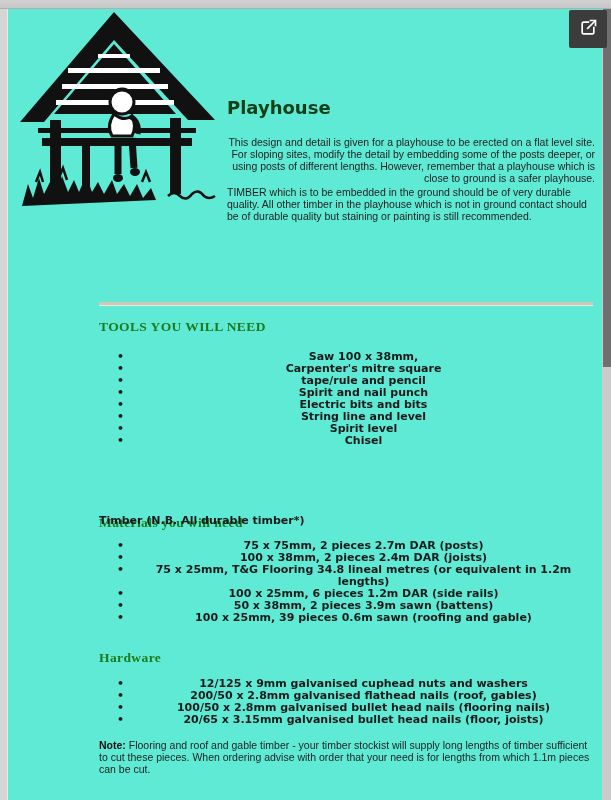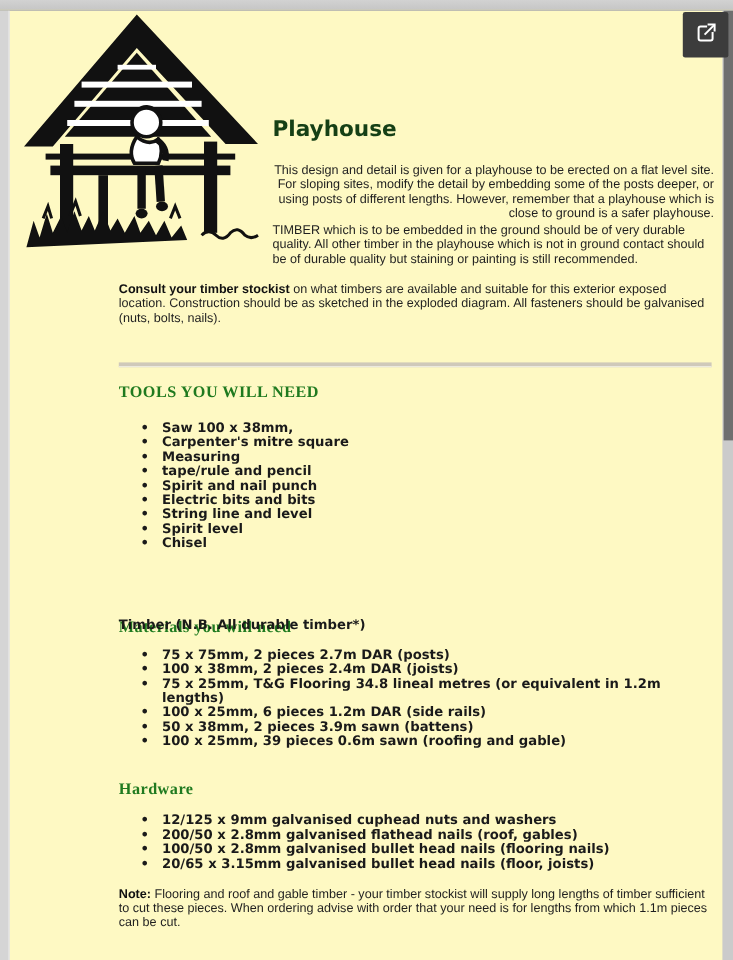--- a/index.html
+++ b/index.html
@@ -4,21 +4,21 @@
 <style>
   * { margin: 0; padding: 0; box-sizing: border-box; }
   html, body { background: #ffffff; }
   body { font-family: "Liberation Sans", sans-serif; }
 
   .screen {
     position: relative;
     width: 611px;
     height: 800px;
     overflow: hidden;
-    background: #fef9c3;
+    background: #5eead4;
   }
 
   
   .top-bar {
     position: absolute; left: 0; top: 0;
     width: 611px; height: 9px;
     background: linear-gradient(#d2d2d2, #c6c6c6);
     border-bottom: 1px solid #b0b0b0;
   }
   .left-strip {
@@ -100,20 +100,21 @@
     list-style: none;
     width: 493px;
   }
   ul.blist li {
     position: relative;
     padding-left: 36px;
     font-family: "DejaVu Sans", sans-serif;
     font-size: 11px; font-weight: bold;
     line-height: 12px;
     color: #1a1a1a;
+    text-align: center;
   }
   ul.blist li::before {
     content: "\2022";
     position: absolute; left: 18px; top: 0;
   }
   .l-tools    { left: 99px; top: 351px; }
   .l-timber   { left: 99px; top: 540px; }
   .l-hardware { left: 99px; top: 678px; }
 </style>
 </head>
@@ -167,30 +168,28 @@
       <path d="M18 172 l4 -10 3 10 M40 170 l5 -12 4 12 M124 172 l4 -10 4 10" stroke="#111" stroke-width="2.5" fill="none"></path>
       <path d="M150 186 q6 -6 12 0 q6 6 12 -2 q6 -6 12 2 q5 4 11 0" fill="none" stroke="#111" stroke-width="2.5"></path>
     </svg>
   </div>
 
   <h1 class="doc-title">Playhouse</h1>
 
   <p class="para p-intro1">This design and detail is given for a playhouse to be erected on a flat level site. For sloping sites, modify the detail by embedding some of the posts deeper, or using posts of different lengths. However, remember that a playhouse which is close to ground is a safer playhouse.</p>
   <p class="para p-intro2">TIMBER which is to be embedded in the ground should be of very durable quality. All other timber in the playhouse which is not in ground contact should be of durable quality but staining or painting is still recommended.</p>
 
-  <p class="para p-consult"><b>Consult your timber stockist</b><span> on what timbers are available and suitable for this exterior exposed location. Construction should be as sketched in the exploded diagram. All fasteners should be galvanised (nuts, bolts, nails).</span></p>
 
   <div class="rule"></div>
 
   <h2 class="sec-heading h-tools">TOOLS YOU WILL NEED</h2>
   <ul class="blist l-tools">
 
   <li>Saw 100 x 38mm,</li>
       <li>Carpenter's mitre square</li>
-      <li>Measuring</li>
       <li>tape/rule and pencil</li>
       <li>Spirit and nail punch</li>
       <li>Electric bits and bits</li>
       <li>String line and level</li>
       <li>Spirit level</li>
       <li>Chisel</li>
     </ul>
 
   <h2 class="sec-heading h-materials">Materials you will need</h2>
   <h3 class="sub-heading">Timber (N.B. All durable timber*)</h3>

